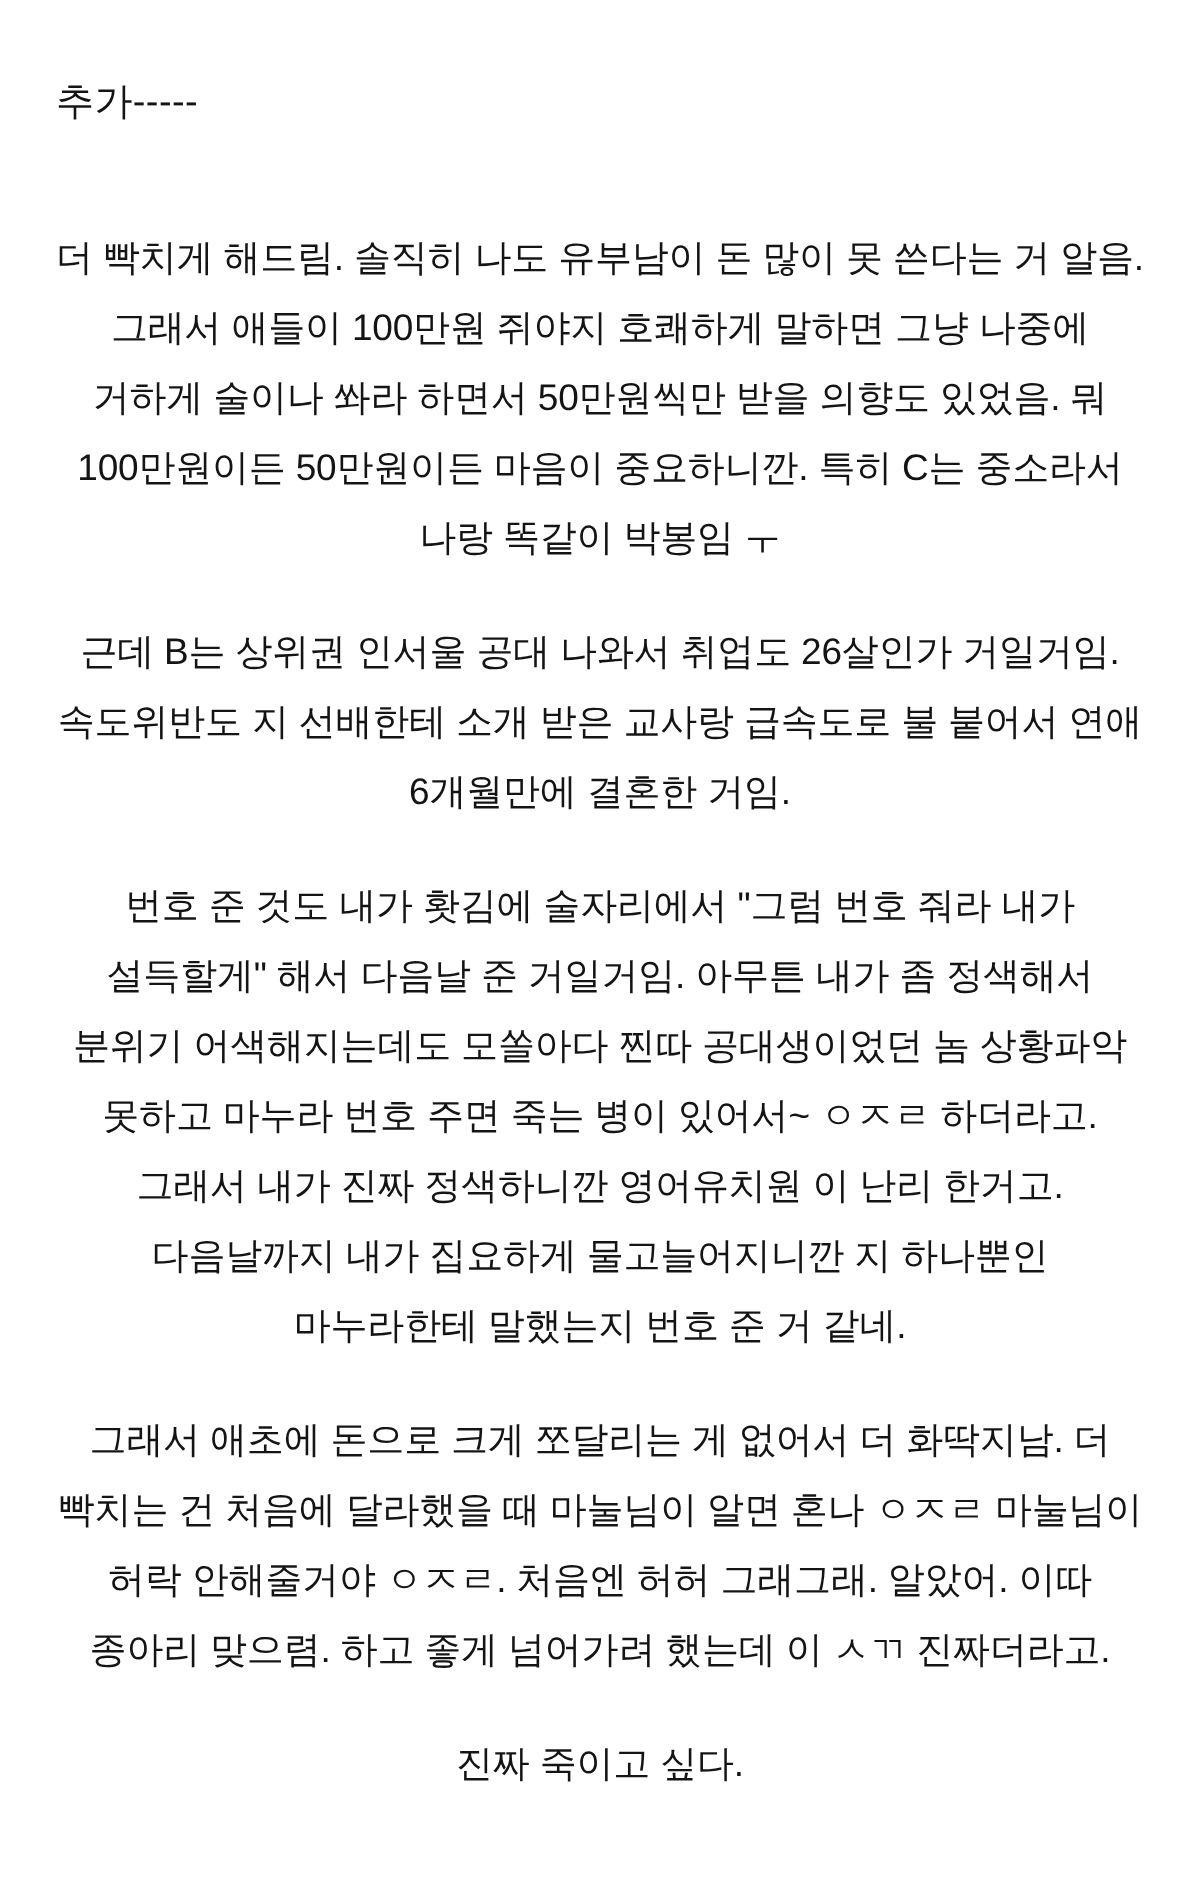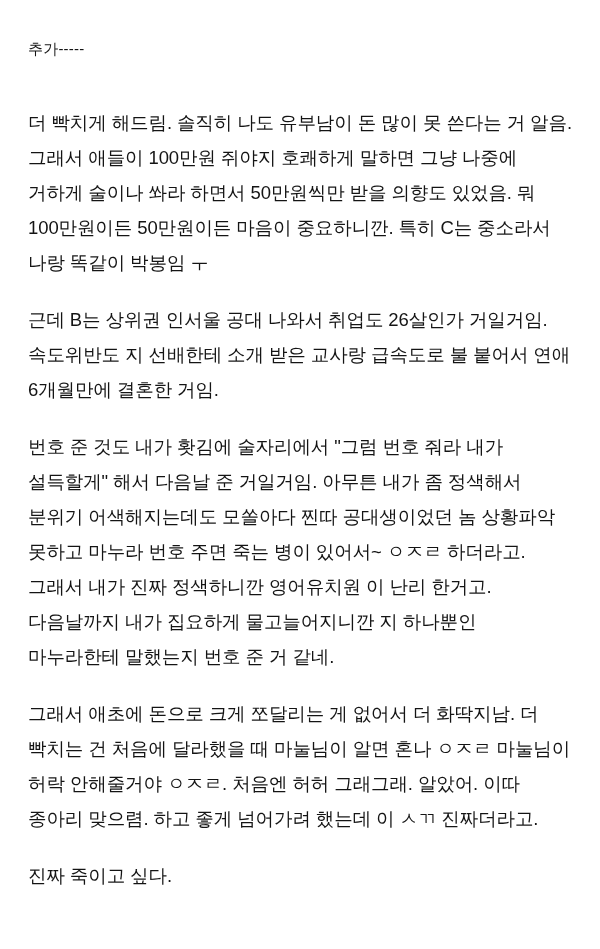--- a/index.html
+++ b/index.html
@@ -15,35 +15,36 @@
     overflow: hidden;
   }
   .page {
     box-sizing: border-box;
     width: 600px;
     height: 949px;
     padding: 38px 28px 10px 28px;
     background: #ffffff;
   }
   .heading {
-    font-size: 15px;
+    font-size: 19px;
     line-height: 1.5;
     letter-spacing: 0.2px;
     color: #141414;
     margin: 0 0 44px 0;
     white-space: pre-wrap;
   }
   .para {
     font-size: 18.5px;
     line-height: 35px;
     letter-spacing: -0.1px;
     color: #141414;
     margin: 0 0 22px 0;
     white-space: pre-wrap;
     word-break: keep-all;
+    text-align: center;
   }
   .para:last-child {
     margin-bottom: 12px;
   }
 </style>
 </head>
 <body>
 
 <div class="page">
 

